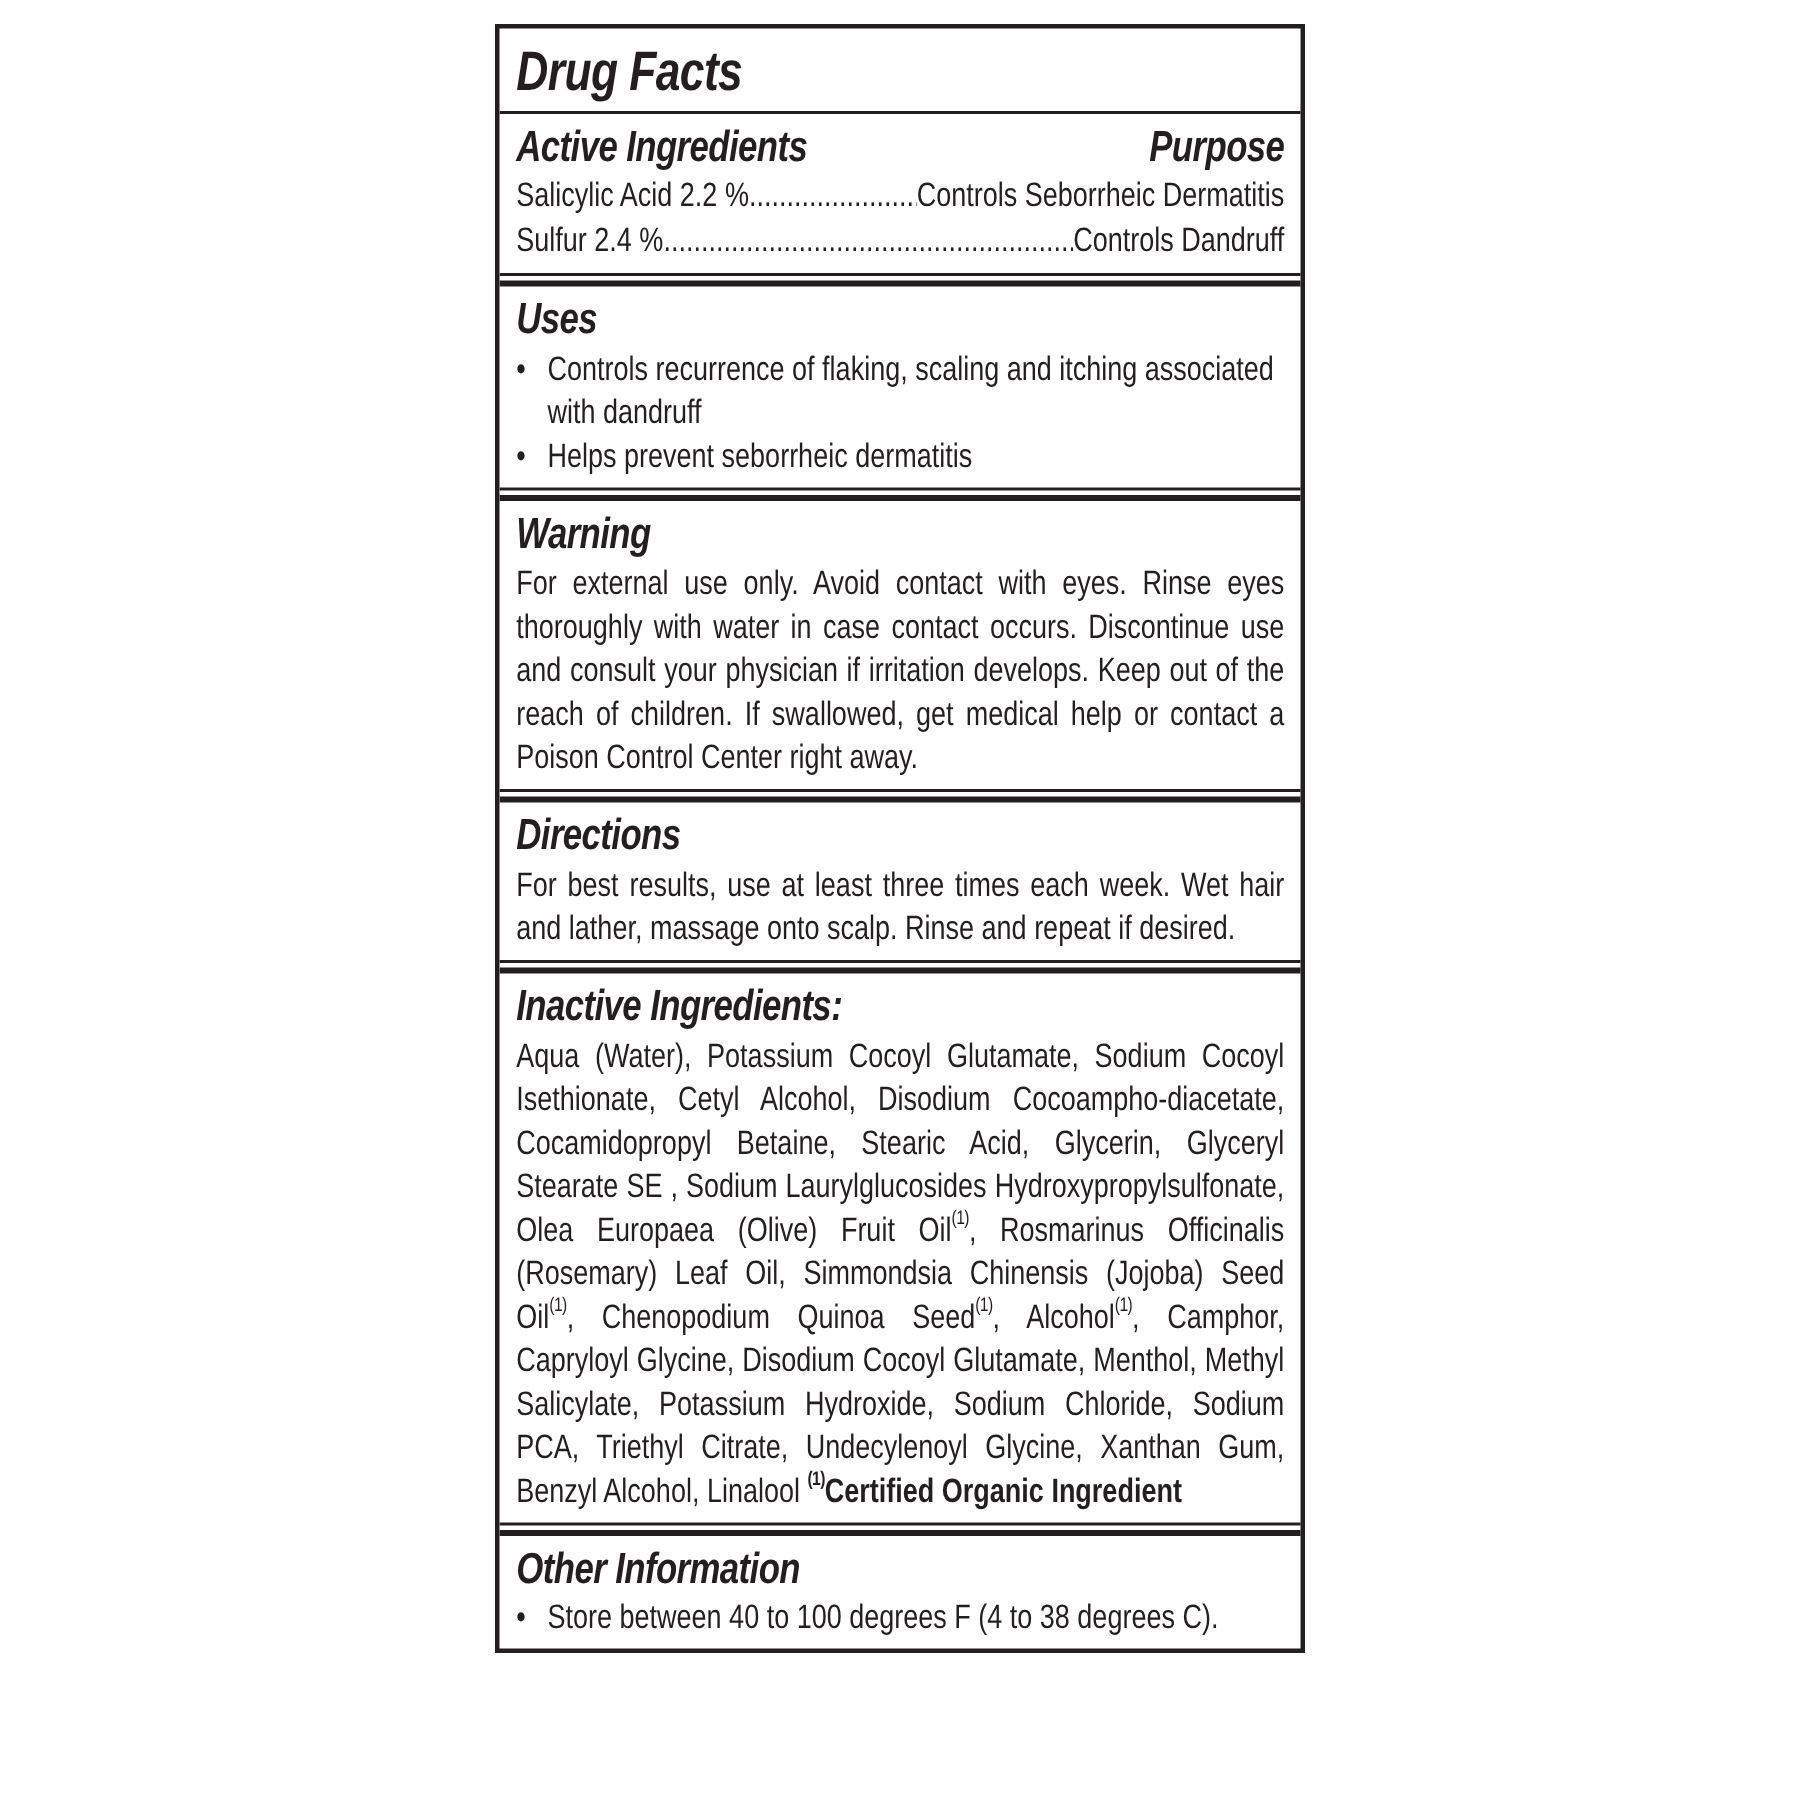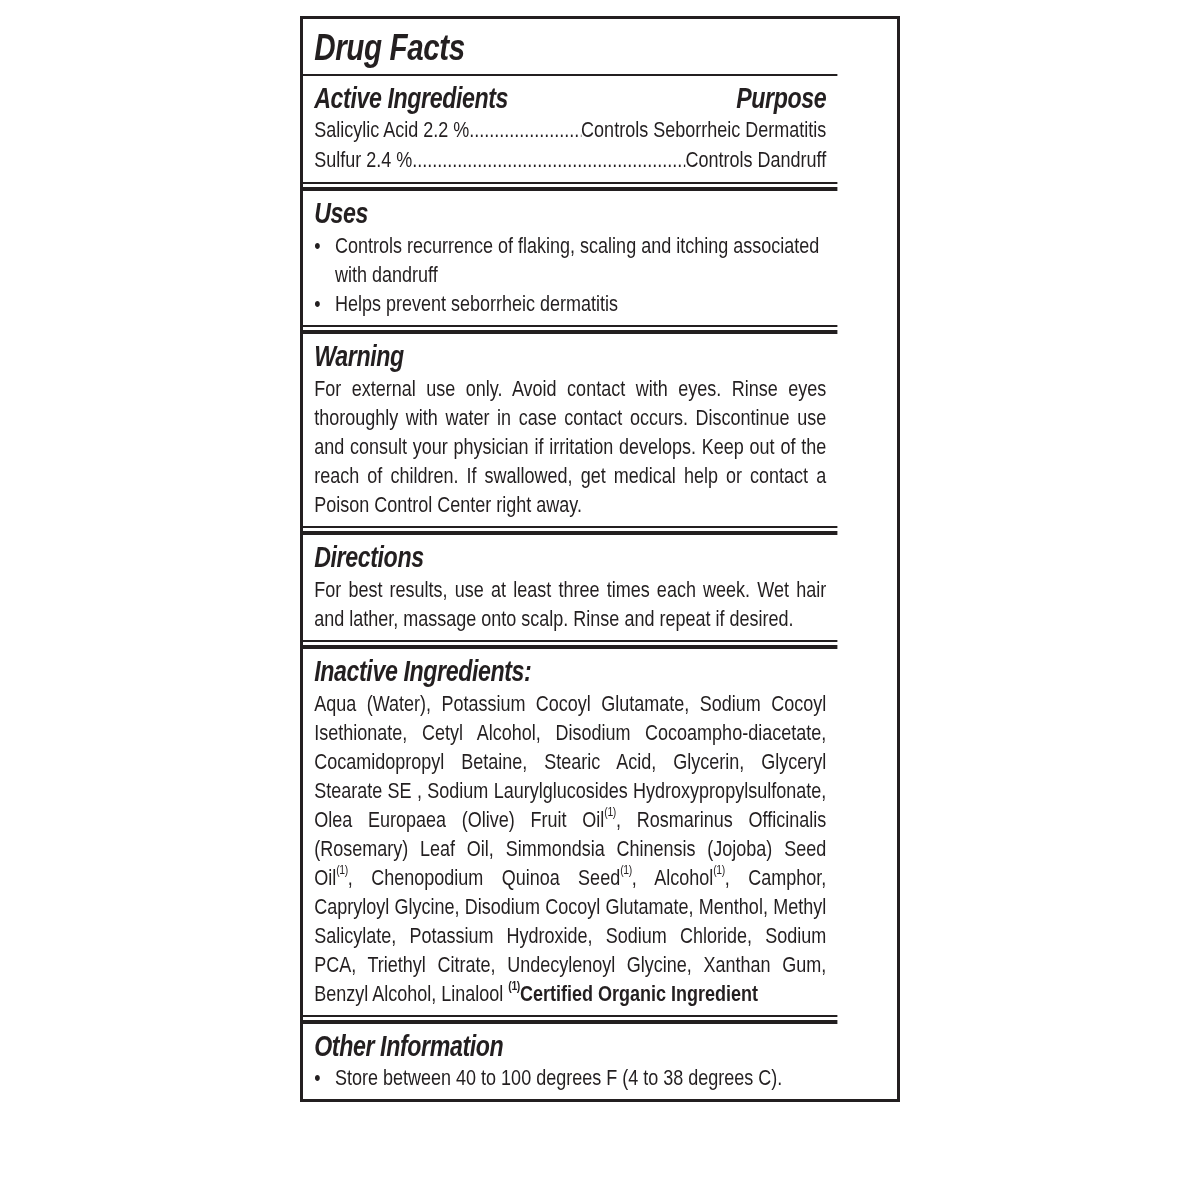--- a/index.html
+++ b/index.html
@@ -6,21 +6,21 @@
     --ink:#231f20;
     --paper:#ffffff;
   }
   *{margin:0;padding:0;box-sizing:border-box;}
   body{
     background:var(--paper);
     font-family:"Liberation Sans","DejaVu Sans",sans-serif;
     color:var(--ink);
   }
   .label{
-    width:600px;
+    width:540px;
     margin:16px auto 0;
     border:3px solid var(--ink);
     background:var(--paper);
     overflow:hidden;
   }
   
   .scale-wrap{
     width:668px;
     transform:scaleX(0.8);
     transform-origin:0 0;

